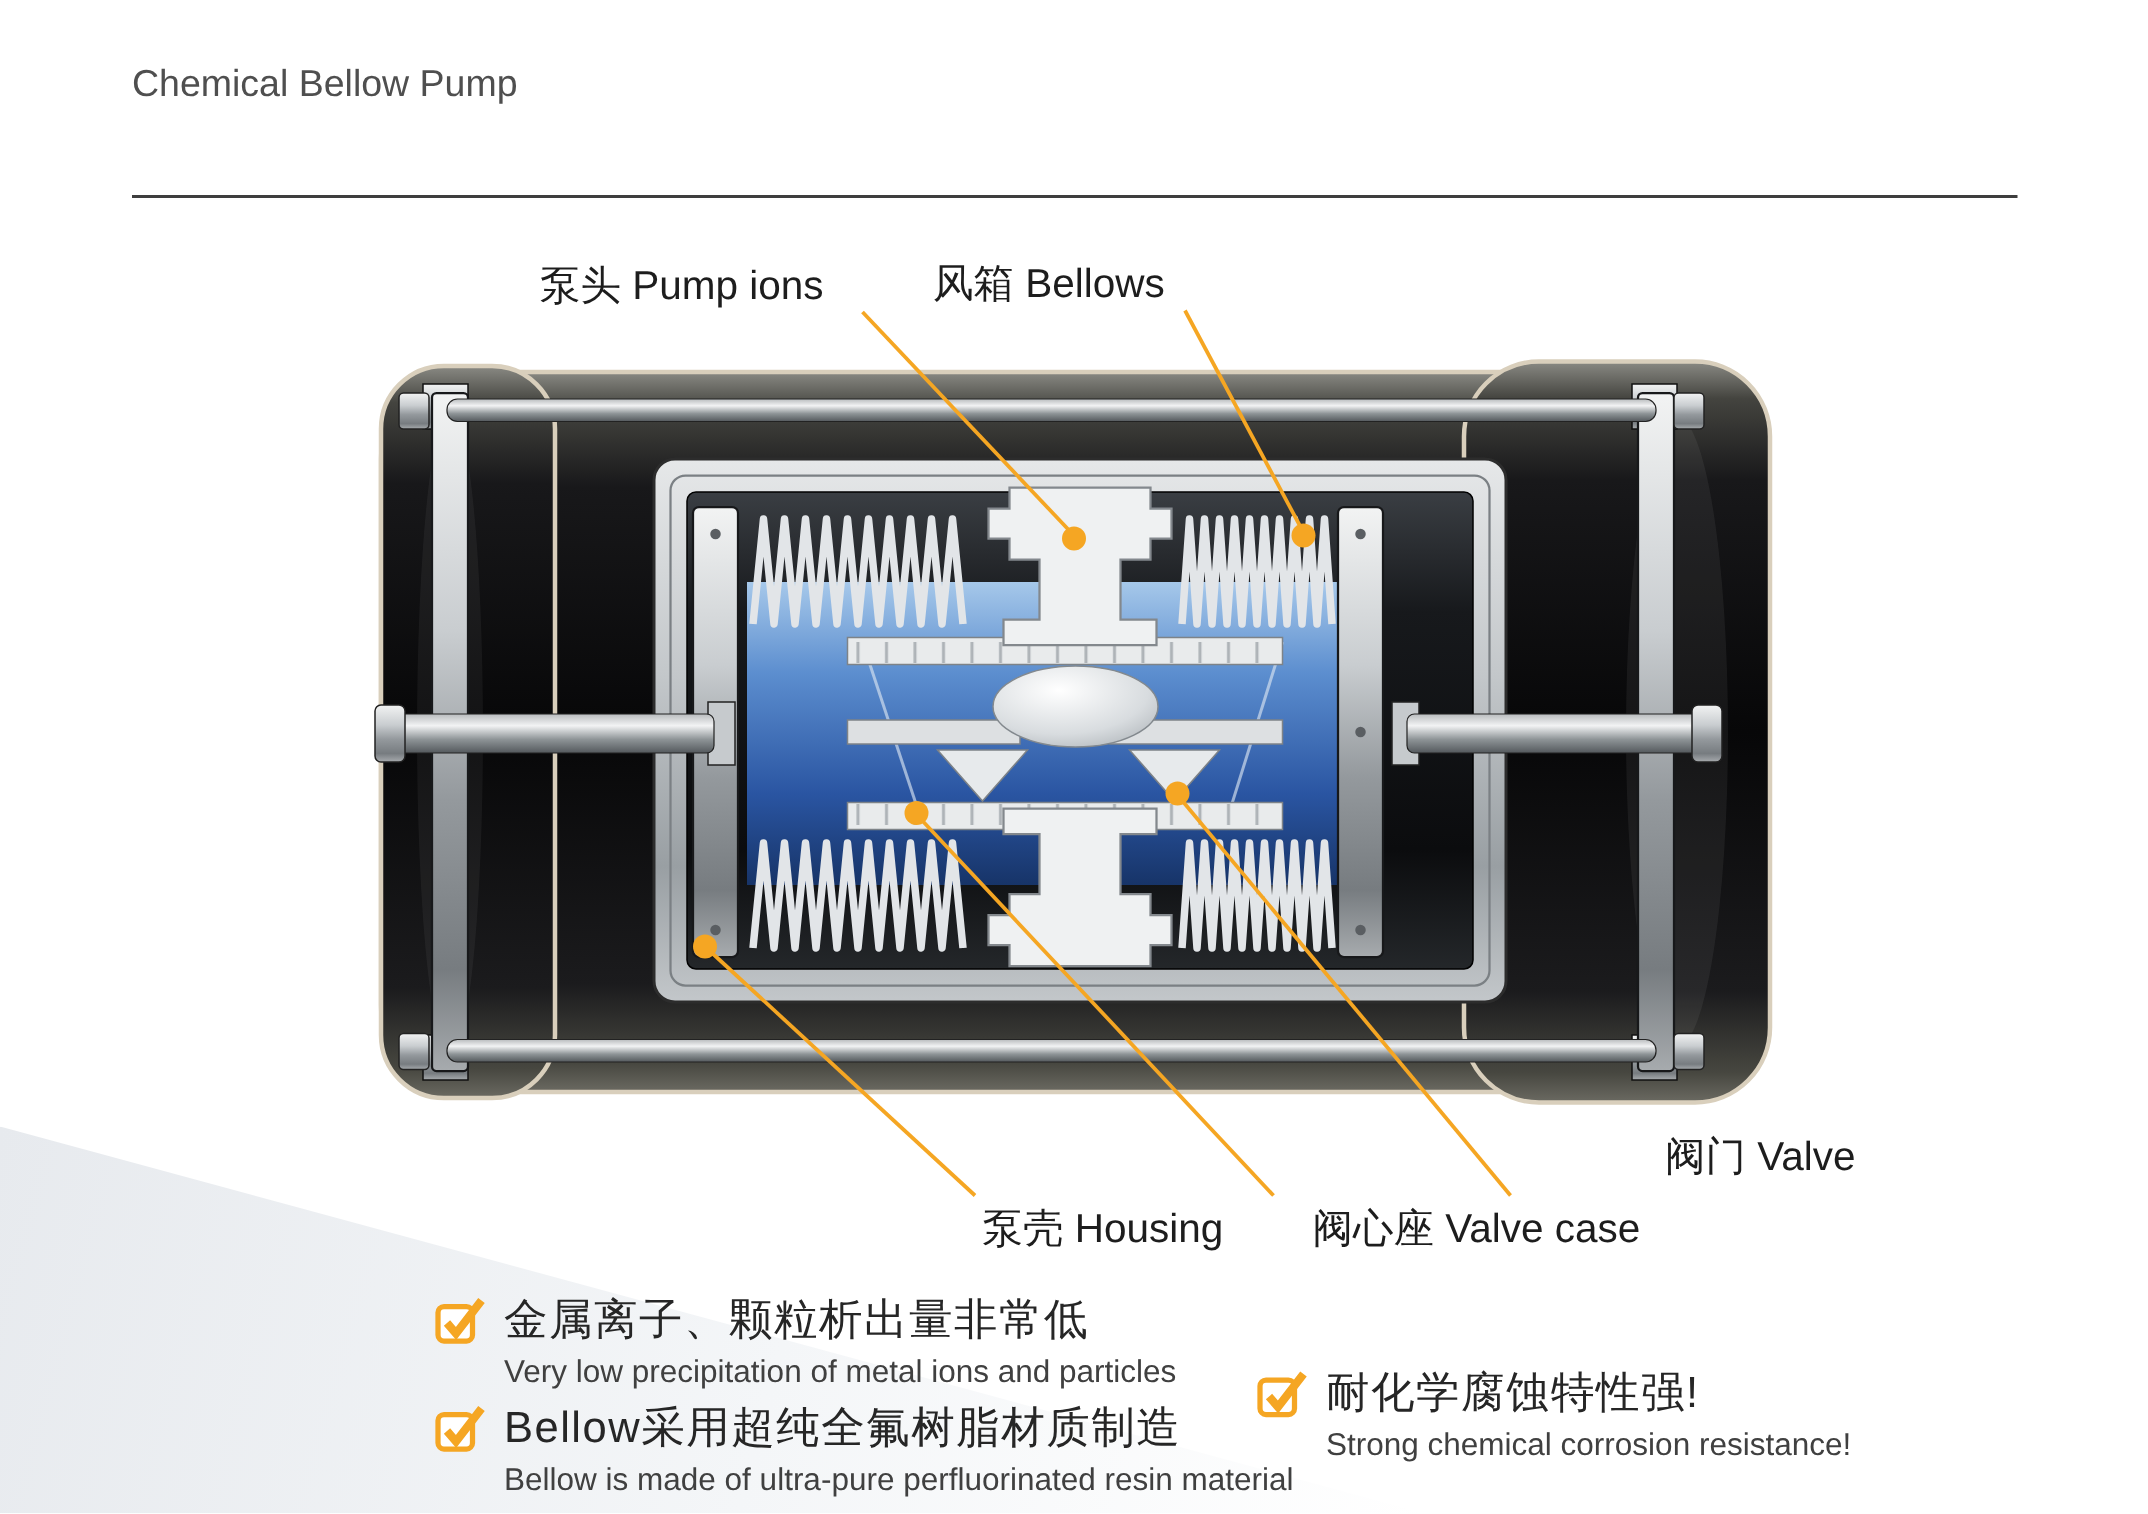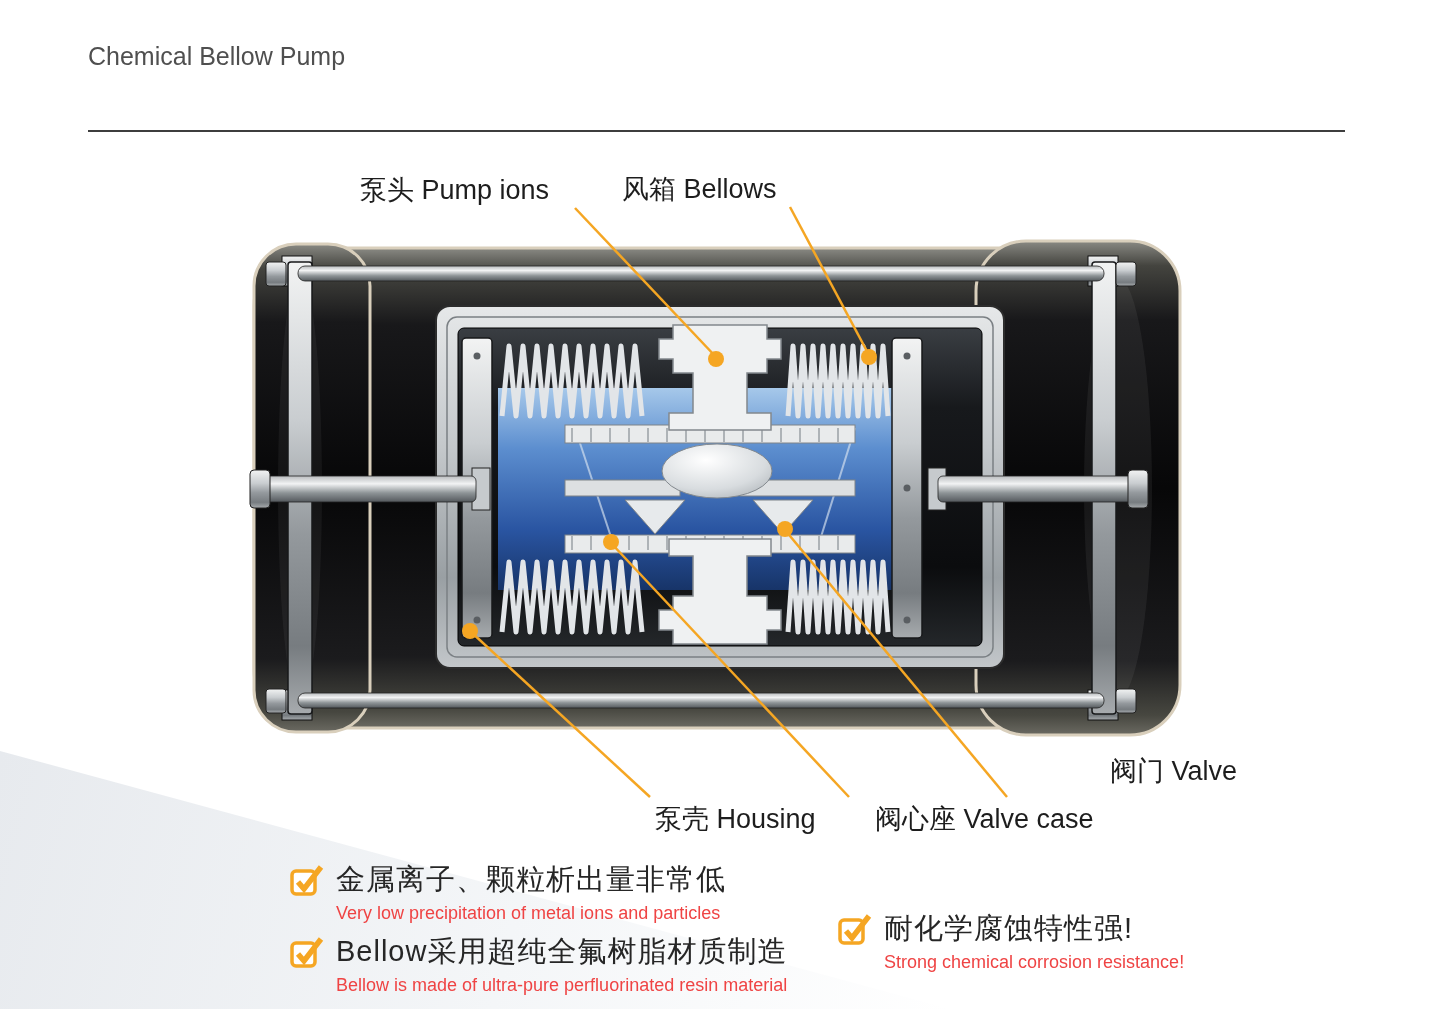--- a/index.html
+++ b/index.html
@@ -37,21 +37,21 @@
     pointer-events:none; z-index:3;
   }
   .diagram-label {
     position:absolute; font-size:27px; color:#1d1d1d;
     white-space:nowrap; z-index:4;
   }
   .feature { position:absolute; z-index:4; }
   .feature-main { display:flex; align-items:center; gap:12px; }
   .checkbox { width:34px; height:32px; overflow:visible; flex:0 0 auto; }
   .feature-zh { font-size:29px; color:#262626; letter-spacing:1px; white-space:nowrap; }
-  .feature-en { margin-left:46px; margin-top:3px; font-size:18px; color:#ef4444; white-space:nowrap; }
+  .feature-en { margin-left:46px; margin-top:3px; font-size:21px; color:#404040; white-space:nowrap; }
 </style>
 </head>
 <body>
 
 <div class="bg-wedge"></div>
 
 <div class="header">
   <span class="title-en">Chemical Bellow Pump</span>
 </div>
 <div class="divider"></div>

